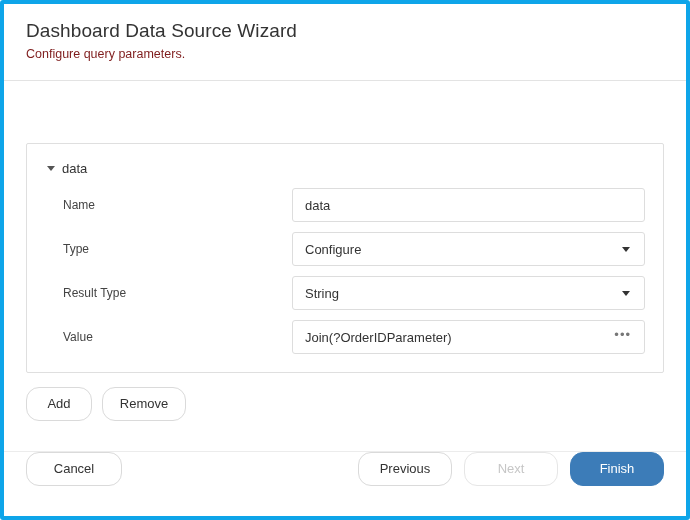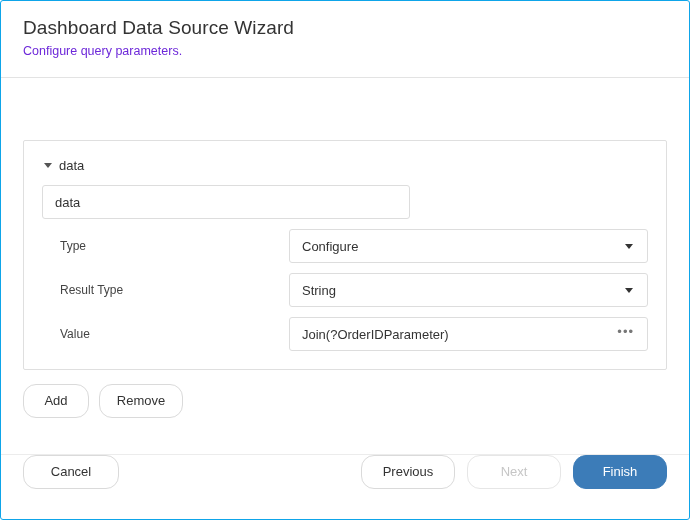--- a/index.html
+++ b/index.html
@@ -15,21 +15,21 @@
     overflow: hidden;
   }
 
   .wizard-window {
     position: absolute;
     left: 0;
     top: 0;
     width: 690px;
     height: 520px;
     box-sizing: border-box;
-    border: 1px solid #0ea5e9;
+    border: 4px solid #0ea5e9;
     border-radius: 3px;
     background: #ffffff;
     display: flex;
     flex-direction: column;
   }
 
   
   .wizard-header {
     box-sizing: border-box;
     height: 77px;
@@ -38,21 +38,21 @@
     flex: 0 0 auto;
   }
   .wizard-title {
     font-size: 19px;
     color: #333333;
     line-height: 26px;
     letter-spacing: 0.1px;
   }
   .wizard-subtitle {
     font-size: 12.5px;
-    color: #6d28d9;
+    color: #7f1d1d;
     line-height: 19px;
     margin-top: 1px;
   }
 
   
   .wizard-body {
     flex: 1 1 auto;
     position: relative;
     padding: 18px 22px 0 22px;
     box-sizing: border-box;
@@ -209,20 +209,21 @@
   <div class="wizard-body">
 
     <div class="param-panel">
 
       <div class="panel-header">
         <span class="collapse-caret"></span>
         <span class="panel-title">data</span>
       </div>
 
       <div class="form-row">
+        <div class="row-label">Name</div>
         <div class="field">
           <span class="field-text">data</span>
         </div>
       </div>
 
       <div class="form-row">
         <div class="row-label">Type</div>
         <div class="field">
           <span class="field-text">Configure</span>
           <span class="dropdown-caret"></span>

